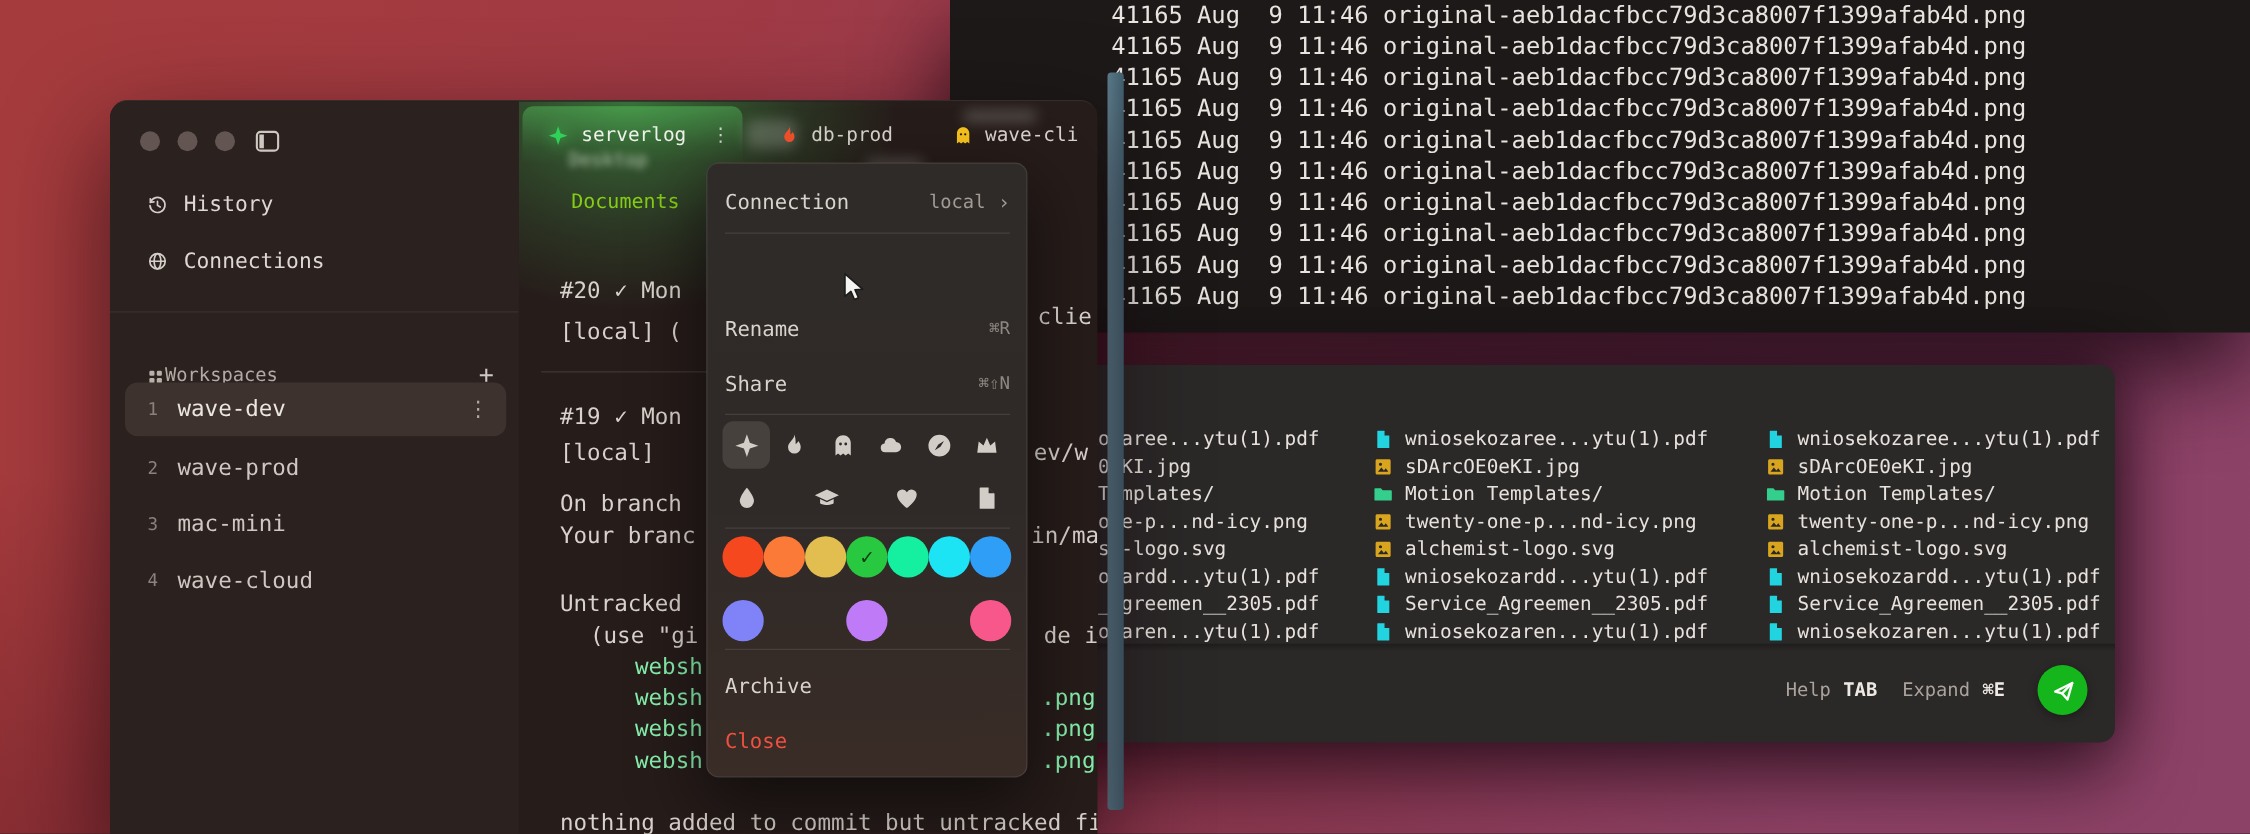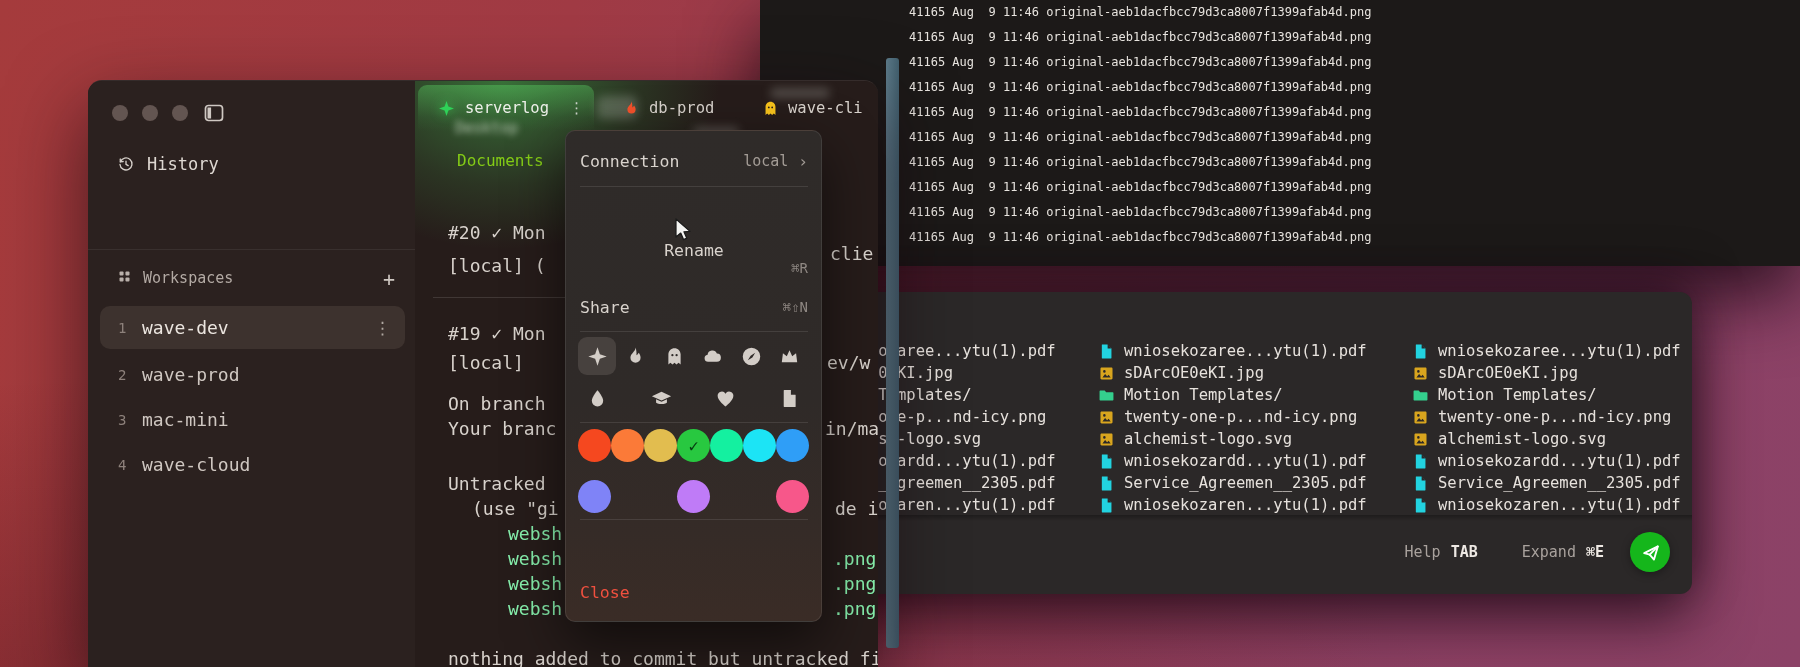--- a/index.html
+++ b/index.html
@@ -5,56 +5,56 @@
   html,body{margin:0;padding:0;background:#222;}
   #stage{position:relative;width:1800px;height:667px;overflow:hidden;
     font-family:"DejaVu Sans Mono","Liberation Mono",monospace;}
   .abs{position:absolute;}
   
   #bg{inset:0;background:linear-gradient(100deg,#a53b3c 0%,#a03a44 30%,#953d55 55%,#8e4164 78%,#8c4267 100%);}
   #bg-shade{inset:0;background:radial-gradient(120% 90% at 10% 110%,rgba(60,10,22,.35),transparent 60%);}
   
   #win-a{left:760px;top:0;width:1040px;height:266px;background:#1c1918;
     border-bottom-left-radius:14px;box-shadow:0 30px 70px rgba(22,6,16,.8);}
-  #ls-output{position:absolute;left:129px;top:0;color:#e8e4df;font-size:12px;white-space:pre;margin-left:20px;}
+  #ls-output{position:absolute;left:129px;top:0;color:#e8e4df;font-size:19px;white-space:pre;}
   .ls-line{height:25px;line-height:25px;}
   
   #win-b{left:774px;top:292px;width:918px;height:302px;background:#2b2828;border-radius:12px;
     box-shadow:0 -14px 45px rgba(22,6,16,.55),0 25px 60px rgba(22,6,16,.7);overflow:hidden;}
   .file-col{position:absolute;top:48px;width:308px;}
   #fcol-1{left:13px;} #fcol-2{left:324px;} #fcol-3{left:638px;}
   .file-row{display:flex;align-items:center;height:22px;gap:9px;}
   .ficon{width:17px;height:17px;flex:0 0 17px;fill:currentColor;}
   .fname{color:#e7e2dd;font-size:15.5px;white-space:pre;}
   #panel-divider{left:0;right:0;top:223px;height:6px;background:linear-gradient(180deg,rgba(0,0,0,.3),rgba(0,0,0,0));}
   #panel-footer{left:0;right:0;top:238px;height:44px;display:flex;align-items:center;justify-content:flex-end;
     padding-right:22px;gap:10px;}
   .hint{color:#a9a29d;font-size:15px;}
   .hint-key{color:#eee9e4;font-weight:bold;font-size:15px;}
-  #expand-group{margin-left:34px;display:flex;gap:10px;align-items:center;}
+  #expand-group{margin-left:10px;display:flex;gap:10px;align-items:center;}
   #send-btn{width:40px;height:40px;border-radius:50%;background:#15b61b;margin-left:16px;
     display:flex;align-items:center;justify-content:center;box-shadow:0 2px 8px rgba(0,0,0,.35);}
   #send-btn svg{width:24px;height:24px;stroke:#fff;fill:none;stroke-width:1.9;stroke-linejoin:round;stroke-linecap:round;}
   
   #strip{left:886px;top:58px;width:13px;height:590px;border-radius:3px;
     background:linear-gradient(90deg,#5d7b8a,#425f6e);}
   
   #win-left{left:88px;top:80px;width:790px;height:587px;background:#261d1b;
     border-radius:14px 14px 0 0;box-shadow:0 30px 80px rgba(20,5,10,.65);overflow:hidden;
     border-top:1px solid rgba(255,255,255,.07);}
   
   #sidebar{left:0;top:0;width:327px;height:100%;background:#2b211f;border-right:1px solid rgba(255,255,255,.04);}
   .dot{width:16px;height:16px;border-radius:50%;background:#635551;top:24px;}
   #toggle-icon{left:114px;top:20px;width:24px;height:24px;color:#cfc8c2;}
   .side-row{left:0;width:100%;height:40px;display:flex;align-items:center;padding-left:29px;box-sizing:border-box;gap:12px;
     color:#ded8d2;font-size:17px;}
   .side-row svg{width:18px;height:18px;stroke:#d5cfc9;fill:none;stroke-width:1.8;stroke-linecap:round;}
   #side-divider{left:0;top:168px;width:100%;height:1px;background:rgba(255,255,255,.07);}
-  #ws-header{left:0;top:188px;width:100%;height:40px;display:flex;align-items:flex-start;padding:0 20px 0 29px;
-    box-sizing:border-box;gap:11px;color:#b3aaa4;font-size:15px;}
+  #ws-header{left:0;top:188px;width:100%;height:40px;display:flex;align-items:flex-end;padding:0 20px 0 29px;
+    box-sizing:border-box;color:#b3aaa4;font-size:15px;}
   #ws-header .grid-icon{width:15px;height:15px;fill:#b9b0aa;}
   #ws-add{margin-left:auto;font-size:20px;color:#cfc8c2;line-height:1;}
   .ws-row{left:12px;width:305px;height:43px;display:flex;align-items:center;padding:0 14px 0 18px;box-sizing:border-box;}
   .ws-row.sel{background:#3d322e;border-radius:10px;}
   .ws-num{color:#8d817b;font-size:14px;width:24px;flex:0 0 24px;}
   .ws-name{color:#cfc7c1;font-size:18px;}
   .ws-row.sel .ws-name{color:#ece6e0;}
   .ws-kebab{margin-left:auto;color:#b0a8a2;font-size:17px;}
   
   #main{left:327px;top:0;right:0;bottom:0;background:#261c1a;overflow:hidden;}
@@ -83,21 +83,21 @@
     box-shadow:0 22px 55px rgba(0,0,0,.55);}
   .m-row{left:14px;right:13px;display:flex;align-items:center;font-size:16.5px;color:#d9d3cd;}
   .m-short{margin-left:auto;font-size:14px;color:#8f8883;}
   #m-conn{top:12px;height:36px;}
   #m-conn .m-val{margin-left:auto;color:#a39c96;font-size:15px;}
   #m-conn .m-chev{color:#a39c96;font-size:16px;margin-left:10px;}
   .m-div{left:14px;right:13px;height:1px;background:rgba(255,255,255,.1);}
   #m-share{top:62px;left:8px;right:7px;height:44px;background:#403a37;border-radius:8px;
     padding:0 6px 0 6px;box-sizing:border-box;}
   #m-share span.lbl{color:#e7e1db;}
-  #m-rename{top:110px;height:44px;flex-direction:column;}
+  #m-rename{top:110px;height:44px;}
   #m-clone{top:154px;height:44px;}
   #menu-icon-grid{left:12px;right:12px;top:206px;height:80px;display:flex;flex-wrap:wrap;justify-content:space-between;align-content:space-between;}
   .mi{width:38px;height:38px;border-radius:9px;display:flex;align-items:center;justify-content:center;color:#d3cdc7;}
   .mi.sel{background:#47413e;}
   .mi svg{width:21px;height:21px;fill:currentColor;}
   #menu-swatch-grid{left:12px;right:12px;top:298px;height:84px;display:flex;flex-wrap:wrap;justify-content:space-between;align-content:space-between;}
   .swatch{width:33px;height:33px;border-radius:50%;display:flex;align-items:center;justify-content:center;}
   .swcheck{color:rgba(3,48,12,.92);font-size:17px;font-weight:bold;}
   #m-archive{top:396px;height:42px;}
   #m-close{top:440px;height:42px;color:#f0503f;}
@@ -338,20 +338,28 @@
         <path d="M5.5 6.5h3.6v11H5.5z" fill="currentColor"></path>
       </svg>
 
       <div class="side-row abs" style="top:63px">
         <svg viewBox="0 0 24 24">
           <path d="M4.3 5.4 4.5 9.1 8.2 8.7"></path>
           <path d="M4.5 9.1A8 8 0 1 1 4 12.6"></path>
           <path d="M12 8.2v4.2l2.9 1.7"></path>
         </svg>
         <span>History</span>
+      </div>
+      <div class="side-row abs" style="top:108px">
+        <svg viewBox="0 0 24 24">
+          <circle cx="12" cy="12" r="8.2"></circle>
+          <ellipse cx="12" cy="12" rx="3.6" ry="8.2"></ellipse>
+          <path d="M3.8 12h16.4"></path>
+        </svg>
+        <span>Connections</span>
       </div>
       <div id="side-divider" class="abs"></div>
 
       <div id="ws-header" class="abs">
         <svg class="grid-icon" viewBox="0 0 24 24">
           <rect x="4" y="4" width="6.5" height="6.5" rx="1.6"></rect>
             <rect x="13.5" y="4" width="6.5" height="6.5" rx="1.6"></rect>
           <rect x="4" y="13.5" width="6.5" height="6.5" rx="1.6"></rect>
             <rect x="13.5" y="13.5" width="6.5" height="6.5" rx="1.6"></rect>
         </svg>
@@ -510,20 +518,23 @@
           <span class="swcheck">✓</span>
         </div>
         <div class="swatch" style="background: rgb(20, 240, 160);"></div>
         <div class="swatch" style="background: rgb(28, 228, 245);"></div>
         <div class="swatch" style="background: rgb(47, 158, 247);"></div>
         <div class="swatch" style="background: rgb(127, 131, 247);"></div>
         <div class="swatch" style="background: rgb(191, 123, 247);"></div>
         <div class="swatch" style="background: rgb(247, 87, 138);"></div>
       </div>
     <div class="m-div abs" style="top:388px"></div>
+    <div id="m-archive" class="m-row abs">
+      <span>Archive</span>
+    </div>
     <div id="m-close" class="m-row abs">
       <span style="color:#f0503f">Close</span>
     </div>
   </div>
 
   <svg id="cursor" class="abs" viewBox="0 0 24 24">
     <path d="M5.5 2.8v16.6l4.4-3.6 2.6 6 3-1.3-2.6-5.9 5.6-.4z" fill="#f4f4f2" stroke="#1b1b1b" stroke-width="1.2" stroke-linejoin="round"></path>
   </svg>
 </div>
 

